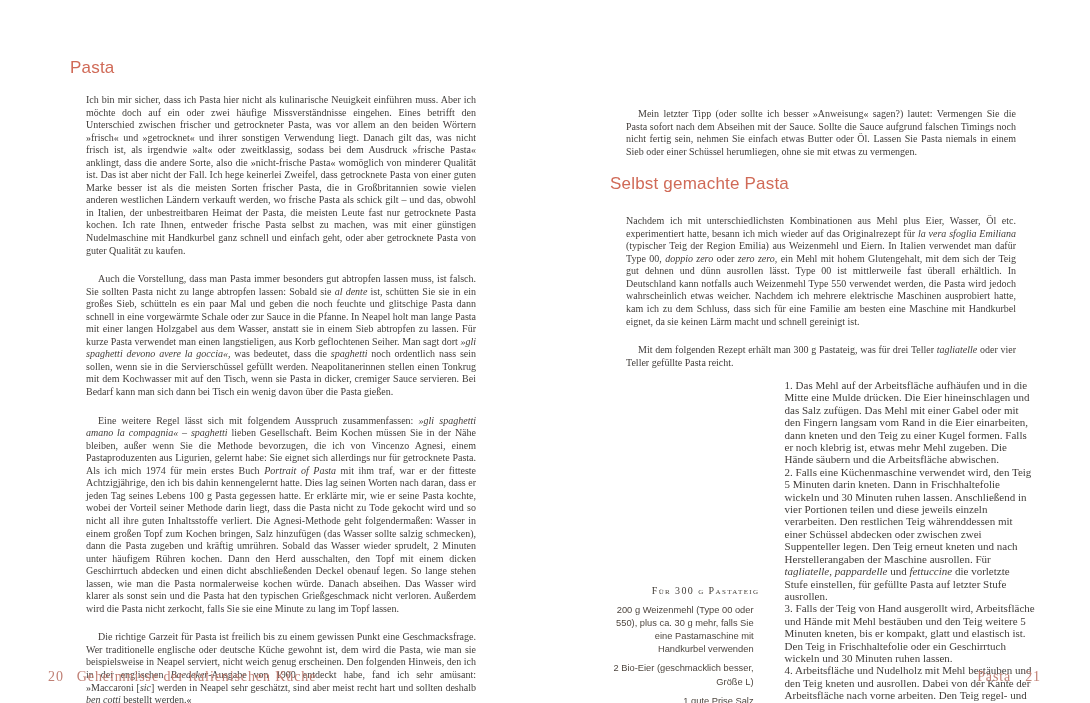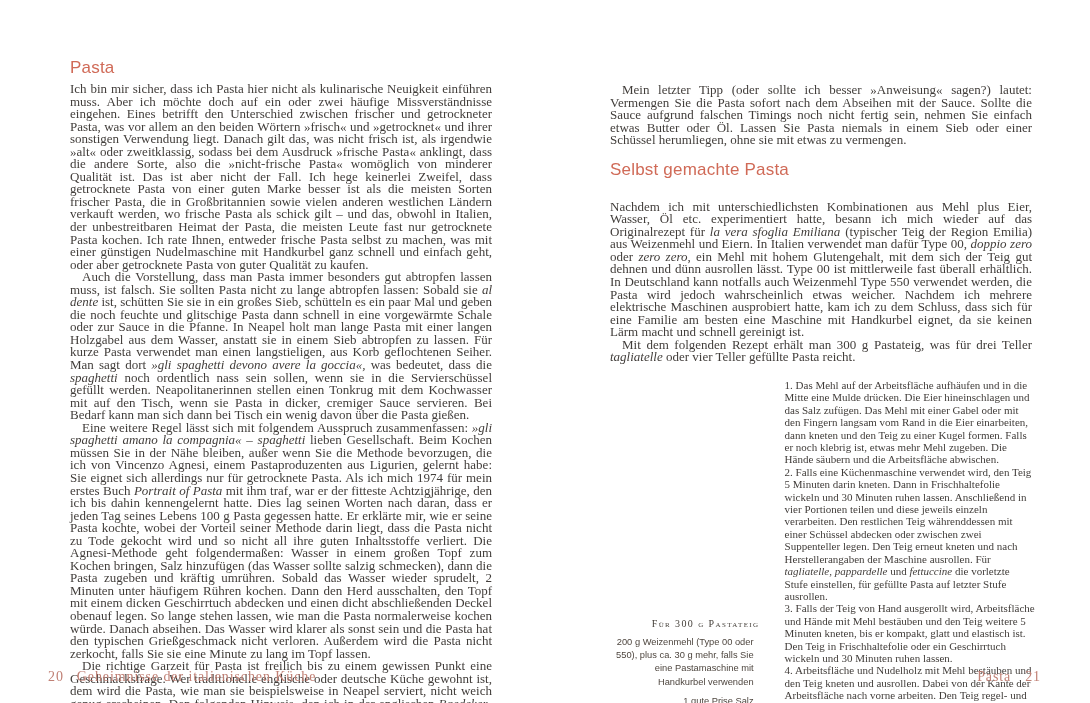--- a/index.html
+++ b/index.html
@@ -13,31 +13,31 @@
     width:1090px;height:703px;background:#ffffff;position:relative;overflow:hidden;
     font-family:"Liberation Serif","DejaVu Serif",serif;color:var(--body-color);
   }
   .spread{position:absolute;inset:0;}
   .page{position:absolute;top:0;height:703px;width:545px;}
   .page.left{left:0;}
   .page.right{left:545px;}
 
   .text-block{position:absolute;}
   .left-block{left:70px;top:58px;width:422px;}
-  .right-block{left:65px;top:84px;width:422px;}
+  .right-block{left:65px;top:92px;width:422px;}
 
   h1.section{
     font-family:"Liberation Sans","DejaVu Sans",sans-serif;
     font-weight:400;font-size:17px;line-height:20px;letter-spacing:0.2px;
     color:var(--accent);margin:0 0 5px 0;
   }
   h1.section.h2{margin-top:13px;margin-bottom:21px;}
 
   p.body{
-    font-size:13px;line-height:12.55px;text-align:justify;margin:0;
+    font-size:10px;line-height:12.55px;text-align:justify;margin:16px;
     color:var(--body-color);
   }
   p.body.indent{text-indent:12px;}
 
   .recipe{
     position:absolute;left:60px;top:379px;width:430px;display:flex;align-items:flex-end;gap:9px;
   }
   .ingredients{
     width:158px;text-align:right;
     font-family:"Liberation Sans","DejaVu Sans",sans-serif;
@@ -89,20 +89,21 @@
       <p class="body indent">Mein letzter Tipp (oder sollte ich besser »Anweisung« sagen?) lautet: Vermengen Sie die Pasta sofort nach dem Abseihen mit der Sauce. Sollte die Sauce aufgrund falschen Timings noch nicht fertig sein, nehmen Sie einfach etwas Butter oder Öl. Lassen Sie Pasta niemals in einem Sieb oder einer Schüssel herumliegen, ohne sie mit etwas zu vermengen.</p>
       <h1 class="section h2">Selbst gemachte Pasta</h1>
       <p class="body">Nachdem ich mit unterschiedlichsten Kombinationen aus Mehl plus Eier, Wasser, Öl etc. experimentiert hatte, besann ich mich wieder auf das Originalrezept für <i>la vera sfoglia Emiliana</i> (typischer Teig der Region Emilia) aus Weizenmehl und Eiern. In Italien verwendet man dafür Type 00, <i>doppio zero</i> oder <i>zero zero</i>, ein Mehl mit hohem Glutengehalt, mit dem sich der Teig gut dehnen und dünn ausrollen lässt. Type 00 ist mittlerweile fast überall erhältlich. In Deutschland kann notfalls auch Weizenmehl Type 550 verwendet werden, die Pasta wird jedoch wahrscheinlich etwas weicher. Nachdem ich mehrere elektrische Maschinen ausprobiert hatte, kam ich zu dem Schluss, dass sich für eine Familie am besten eine Maschine mit Handkurbel eignet, da sie keinen Lärm macht und schnell gereinigt ist.</p>
       <p class="body indent">Mit dem folgenden Rezept erhält man 300 g Pastateig, was für drei Teller <i>tagliatelle</i> oder vier Teller gefüllte Pasta reicht.</p>
     </div>
 
     <div class="recipe">
       <div class="ingredients">
         <div class="ing-header">Für 300 g Pastateig</div>
         <div class="ing-item">200 g Weizenmehl (Type 00 oder 550), plus ca. 30 g mehr, falls Sie eine Pastamaschine mit Handkurbel verwenden</div>
+        <div class="ing-item">2 Bio-Eier (geschmacklich besser, Größe L)</div>
         <div class="ing-item">1 gute Prise Salz</div>
       </div>
       <div class="instructions">
         <p>1. Das Mehl auf der Arbeitsfläche aufhäufen und in die Mitte eine Mulde drücken. Die Eier hineinschlagen und das Salz zufügen. Das Mehl mit einer Gabel oder mit den Fingern langsam vom Rand in die Eier einarbeiten, dann kneten und den Teig zu einer Kugel formen. Falls er noch klebrig ist, etwas mehr Mehl zugeben. Die Hände säubern und die Arbeitsfläche abwischen.</p>
         <p>2. Falls eine Küchenmaschine verwendet wird, den Teig 5 Minuten darin kneten. Dann in Frischhaltefolie wickeln und 30 Minuten ruhen lassen. Anschließend in vier Portionen teilen und diese jeweils einzeln verarbeiten. Den restlichen Teig währenddessen mit einer Schüssel abdecken oder zwischen zwei Suppenteller legen. Den Teig erneut kneten und nach Herstellerangaben der Maschine ausrollen. Für <i>tagliatelle</i>, <i>pappardelle</i> und <i>fettuccine</i> die vorletzte Stufe einstellen, für gefüllte Pasta auf letzter Stufe ausrollen.</p>
         <p>3. Falls der Teig von Hand ausgerollt wird, Arbeitsfläche und Hände mit Mehl bestäuben und den Teig weitere 5 Minuten kneten, bis er kompakt, glatt und elastisch ist. Den Teig in Frischhaltefolie oder ein Geschirrtuch wickeln und 30 Minuten ruhen lassen.</p>
         <p>4. Arbeitsfläche und Nudelholz mit Mehl bestäuben und den Teig kneten und ausrollen. Dabei von der Kante der Arbeitsfläche nach vorne arbeiten. Den Teig regel- und gleichmäßig drehen, damit er kreisförmig bleibt.</p>
       </div>
     </div>
 

